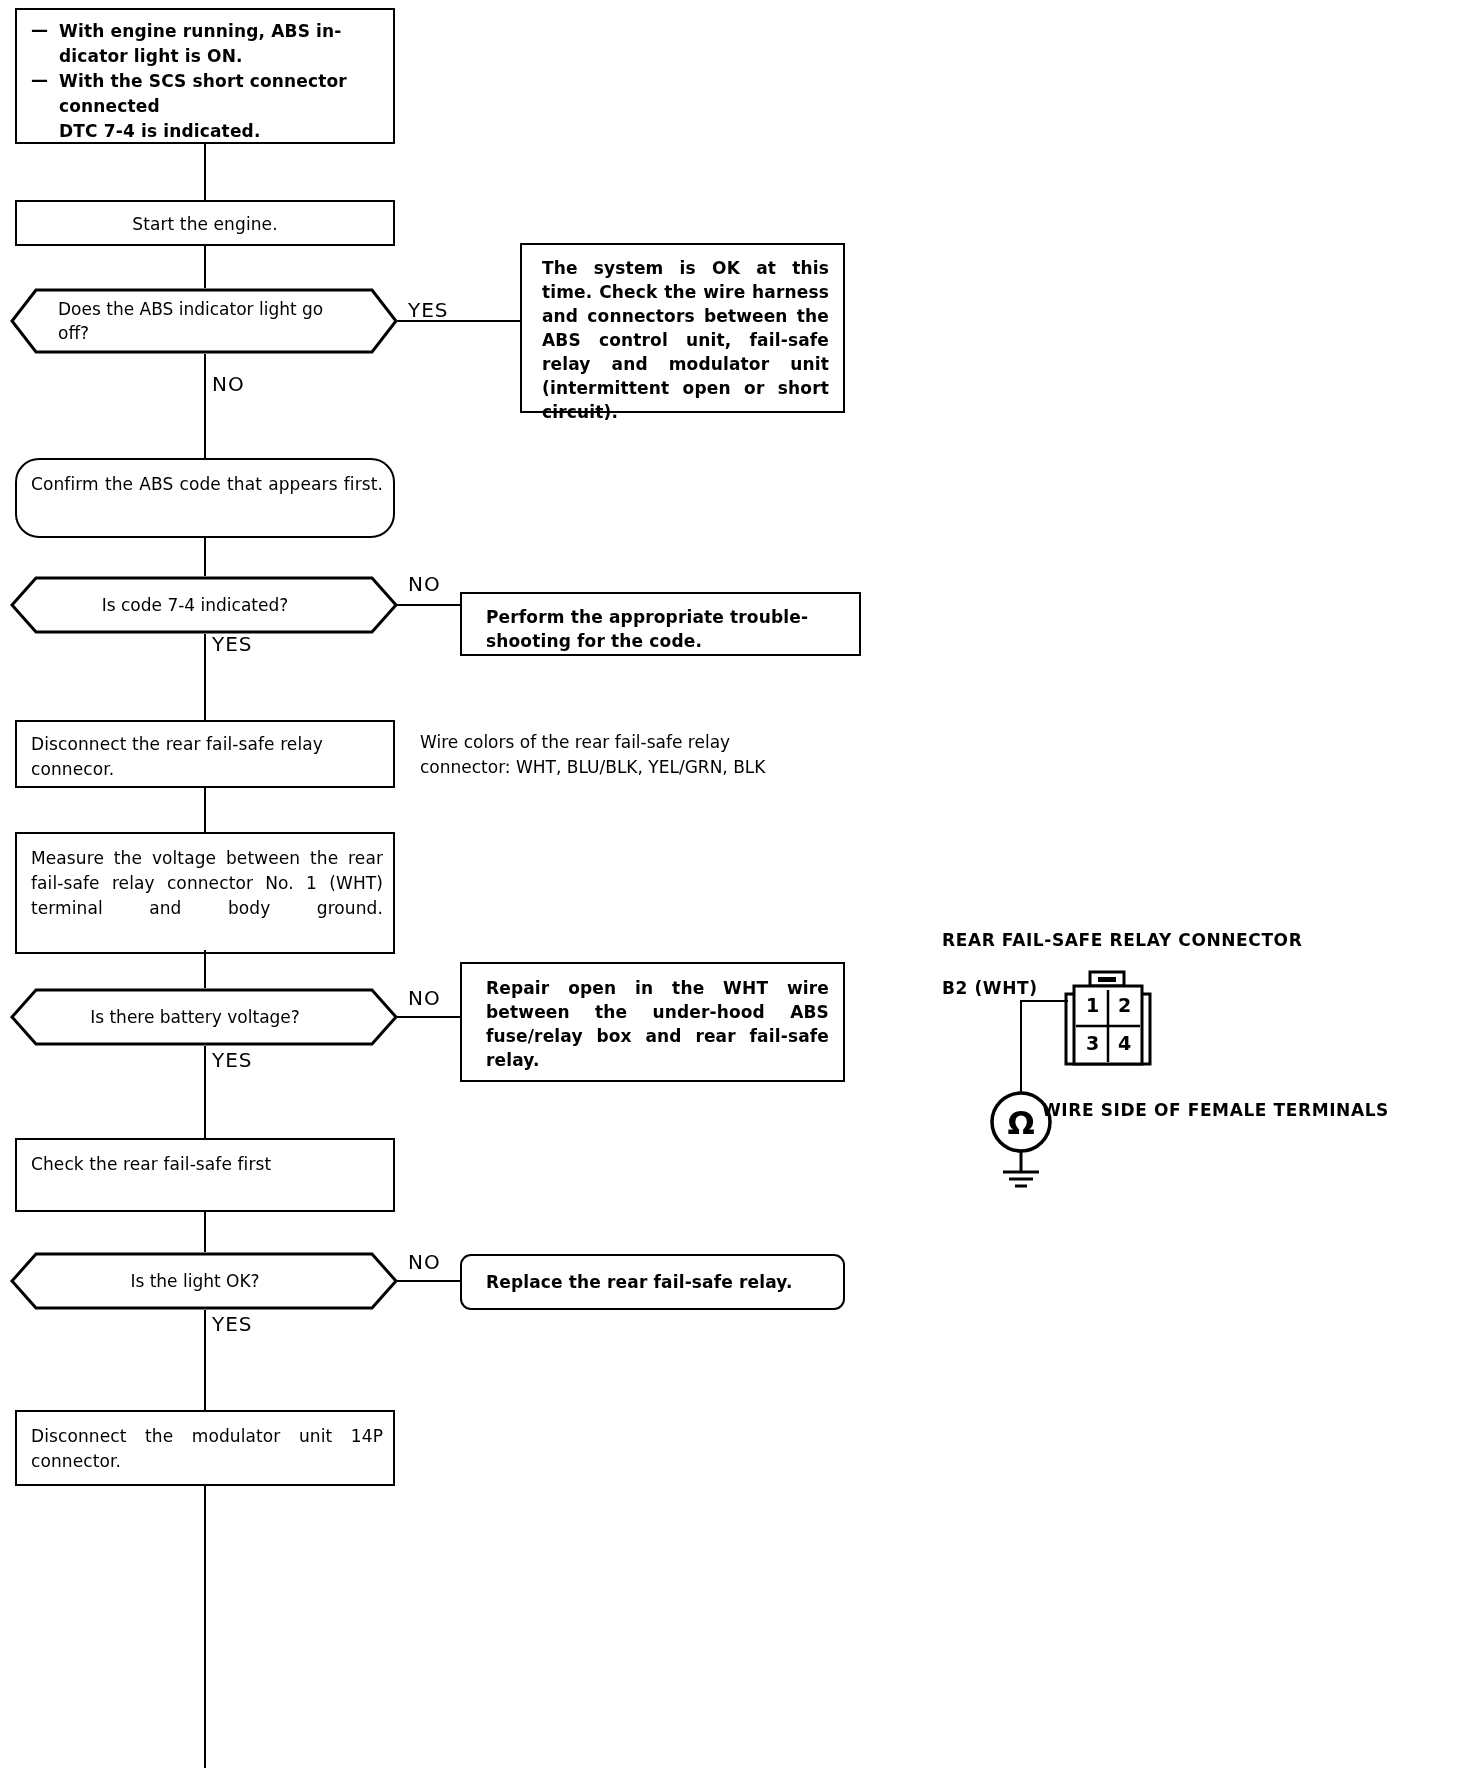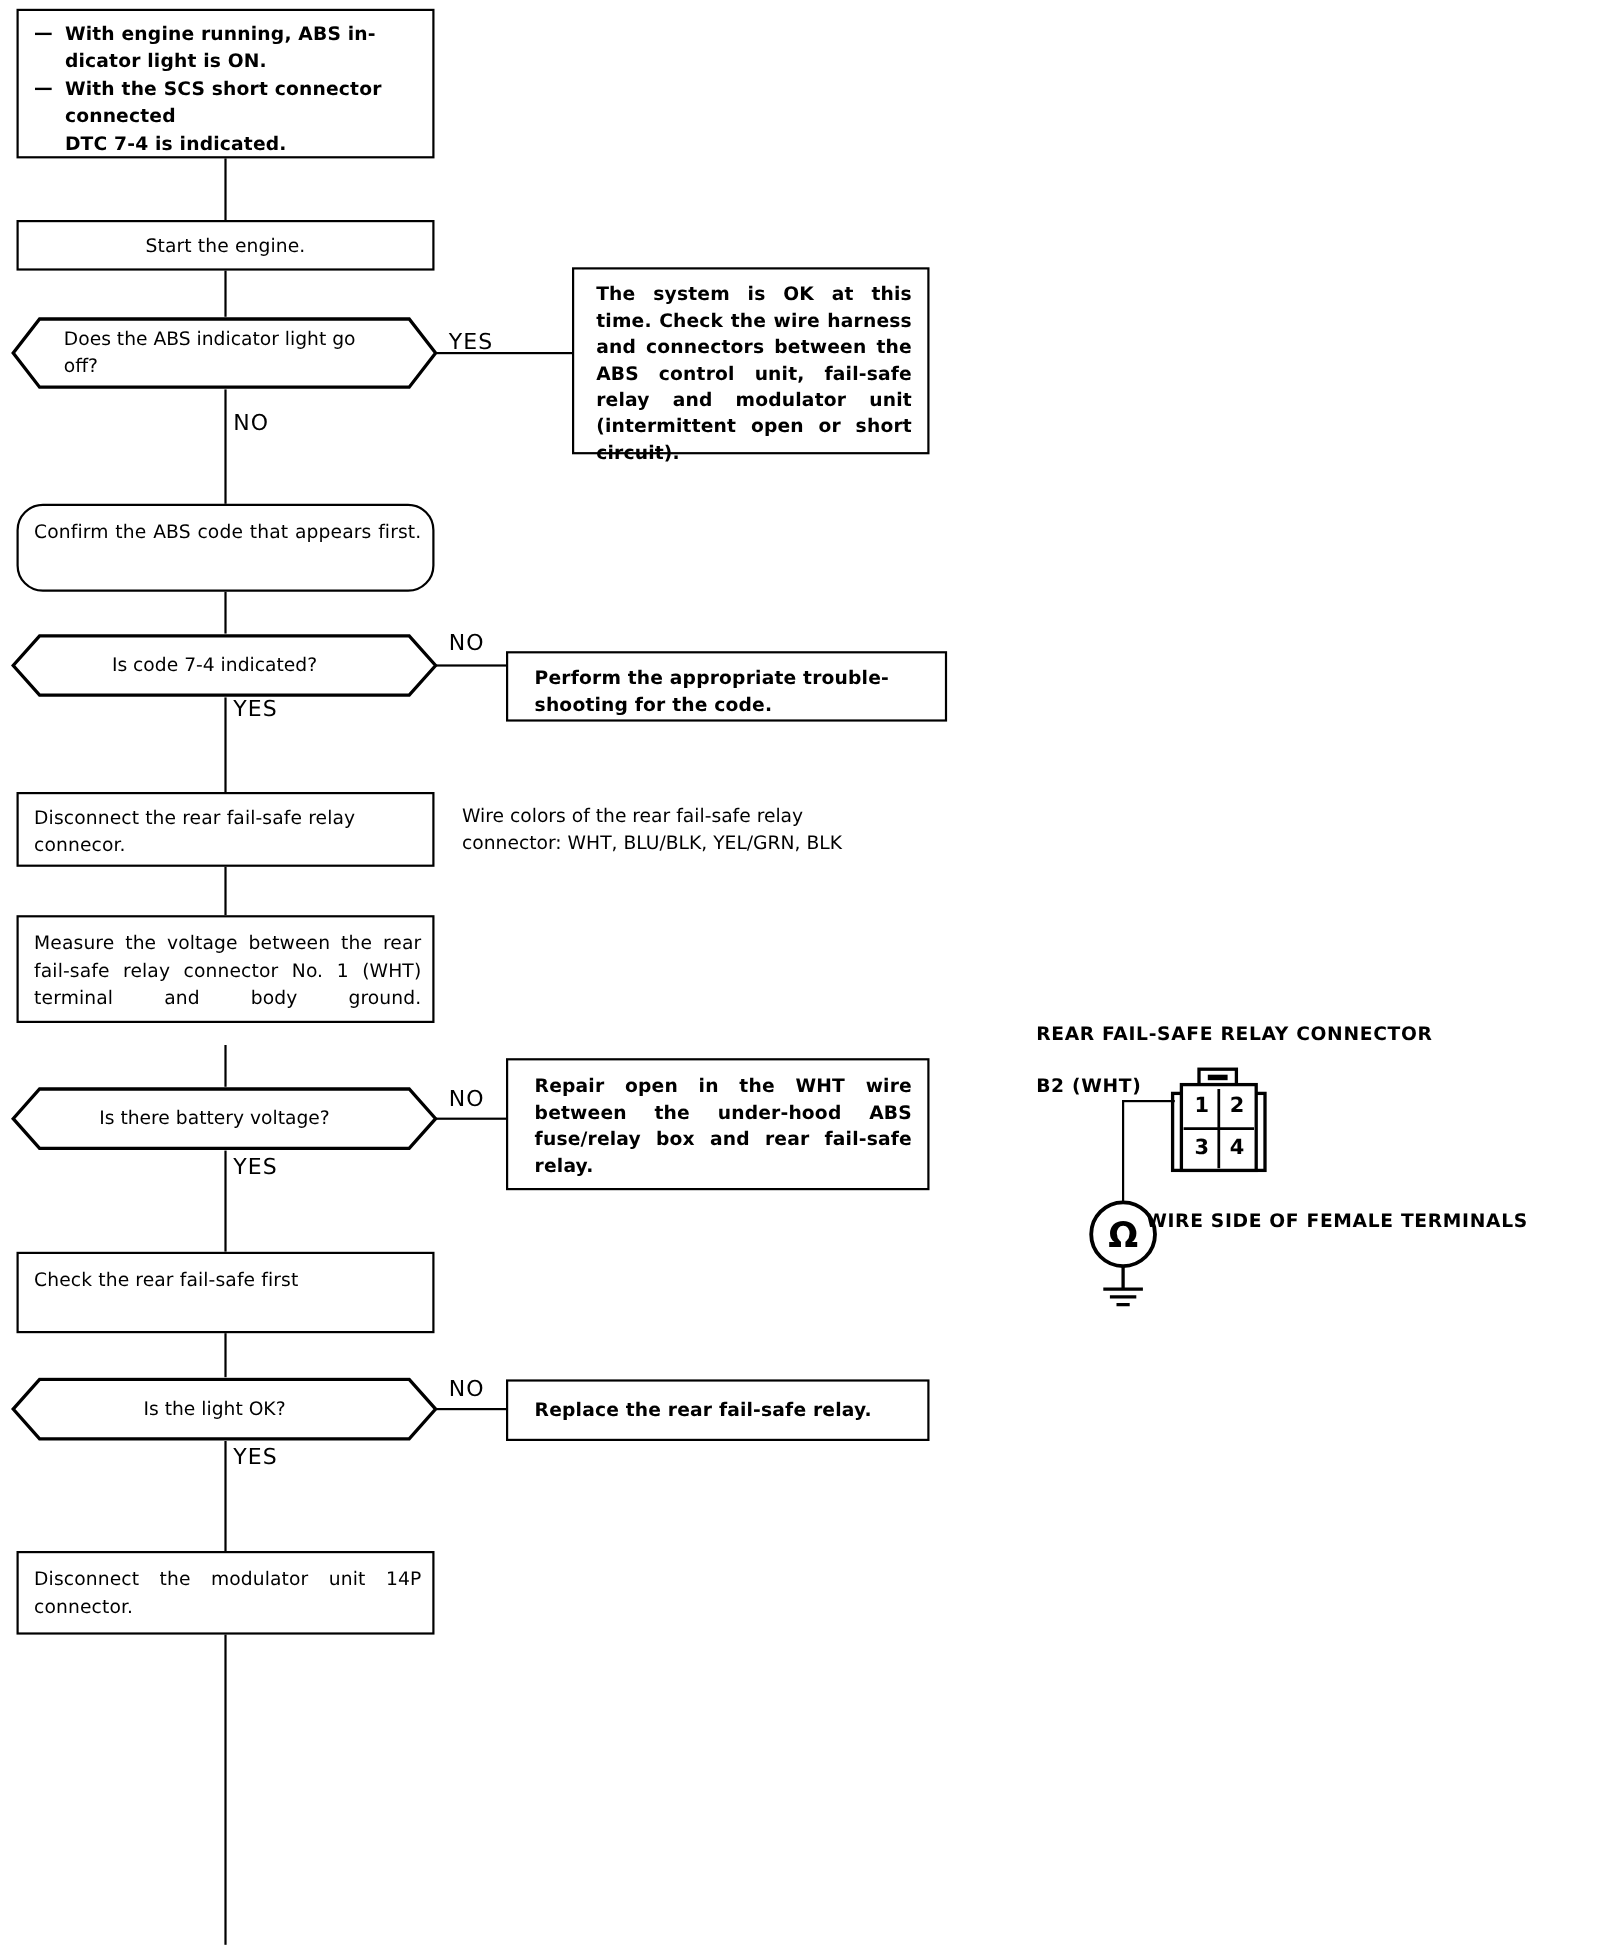--- a/index.html
+++ b/index.html
@@ -175,21 +175,21 @@
     </div>
   </div>
 
   <div class="note" style="left:420px;top:730px;width:430px;">
     <span>Wire colors of the rear fail-safe relay</span><br>
     <span>connector: WHT, BLU/BLK, YEL/GRN, BLK</span>
   </div>
 
   <div class="vline" style="left:204px;top:788px;height:44px;"></div>
 
-  <div class="proc just" style="left:15px;top:832px;width:380px;height:98px;">
+  <div class="proc just" style="left:15px;top:832px;width:380px;height:122px;">
     <div class="txt" style="top:12px;">
       <span>Measure the voltage between the rear fail-safe relay connector No. 1 (WHT) terminal and body ground.</span>
     </div>
   </div>
 
   <div class="vline" style="left:204px;top:950px;height:38px;"></div>
 
   <div class="hex ctr" style="left:10px;top:988px;width:388px;height:58px;">
     <svg width="388" height="58" viewBox="0 0 388 58">
       <polygon points="26,2 362,2 386,29 362,56 26,56 2,29" fill="#ffffff" stroke="#000000" stroke-width="3"></polygon>
@@ -235,21 +235,21 @@
   <div class="hline" style="left:396px;top:1280px;width:64px;"></div>
   <div class="blabel" style="left:408px;top:1250px;">
     <span>NO</span>
   </div>
 
   <div class="vline" style="left:204px;top:1310px;height:100px;"></div>
   <div class="blabel" style="left:212px;top:1312px;">
     <span>YES</span>
   </div>
 
-  <div class="resbox" style="left:460px;top:1254px;width:385px;height:56px;">
+  <div class="resbox" style="left:460px;top:1254px;width:385px;height:56px;border-radius:11px;">
     <div class="txt" style="left:24px;top:14px;">
       <span>Replace the rear fail-safe relay.</span>
     </div>
   </div>
 
   <div class="proc just" style="left:15px;top:1410px;width:380px;height:76px;">
     <div class="txt" style="top:12px;">
       <span>Disconnect the modulator unit 14P connector.</span>
     </div>
   </div>

